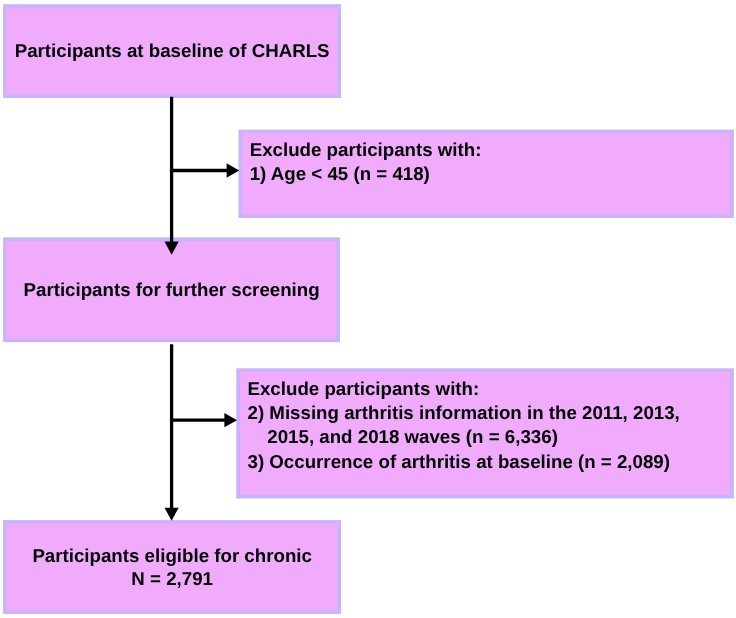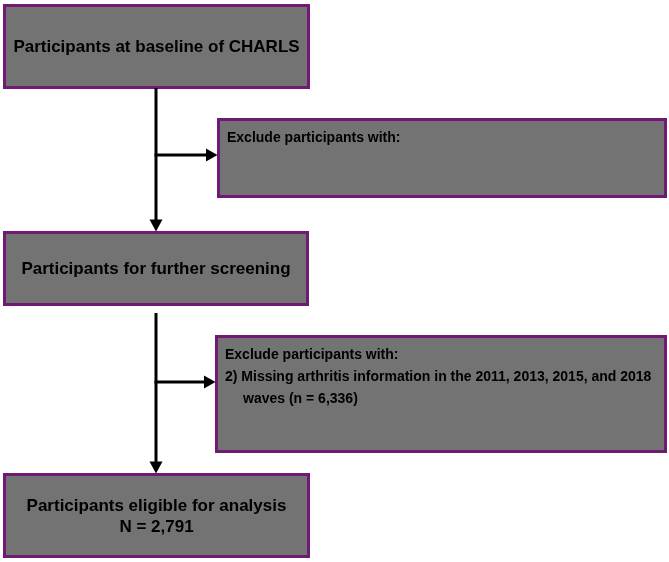--- a/index.html
+++ b/index.html
@@ -15,45 +15,45 @@
   .canvas {
     position: relative;
     width: 669px;
     height: 562px;
     background: #ffffff;
     overflow: hidden;
   }
   .box {
     position: absolute;
     box-sizing: border-box;
-    border: 3px solid #701a75;
-    background: #737373;
+    border: 3px solid #c4b5fd;
+    background: #f0abfc;
     color: #000000;
     font-weight: bold;
   }
   .main-box {
     display: flex;
     flex-direction: column;
     justify-content: center;
     text-align: center;
     font-size: 17px;
     line-height: 21px;
   }
   .excl-box {
-    font-size: 14px;
+    font-size: 17px;
     line-height: 22px;
     padding: 5px 2px 4px 7px;
   }
   .excl-item {
     padding-left: 18px;
     text-indent: -18px;
   }
   #node-baseline   { left: 3px;   top: 4px;   width: 307px; height: 85px; }
   #node-exclusion1 { left: 217px; top: 118px; width: 450px; height: 80px; }
-  #node-screening  { left: 3px;   top: 231px; width: 306px; height: 75px; text-align: center; }
+  #node-screening  { left: 3px;   top: 216px; width: 306px; height: 95px; text-align: center; }
   #node-exclusion2 { left: 215px; top: 335px; width: 452px; height: 118px; }
   #node-eligible   { left: 3px;   top: 473px; width: 307px; height: 85px; }
   svg.arrows {
     position: absolute;
     left: 0;
     top: 0;
     pointer-events: none;
   }
   svg.arrows line {
     stroke: #000000;
@@ -68,33 +68,35 @@
 <body>
 
 <div class="canvas">
 
   <div class="box main-box" id="node-baseline">
     <div>Participants at baseline of CHARLS</div>
   </div>
 
   <div class="box excl-box" id="node-exclusion1">
     <div class="excl-title">Exclude participants with:</div>
+    <div class="excl-item">1) Age &lt; 45 (n = 418)</div>
   </div>
 
   <div class="box main-box" id="node-screening">
     <div>Participants for further screening</div>
   </div>
 
   <div class="box excl-box" id="node-exclusion2">
     <div class="excl-title">Exclude participants with:</div>
     <div class="excl-item">2) Missing arthritis information in the 2011, 2013, 2015, and 2018 waves (n = 6,336)</div>
+    <div class="excl-item">3) Occurrence of arthritis at baseline (n = 2,089)</div>
   </div>
 
   <div class="box main-box" id="node-eligible">
-    <div>Participants eligible for analysis</div>
+    <div>Participants eligible for chronic</div>
     <div>N = 2,791</div>
   </div>
 
   <svg class="arrows" width="669" height="562" viewBox="0 0 669 562">
     <g>
       <line x1="156" y1="88" x2="156" y2="221"></line>
       <polygon points="149.5,219.5 162.5,219.5 156,231.5"></polygon>
     </g>
     <g>
       <line x1="154.5" y1="155" x2="207" y2="155"></line>

